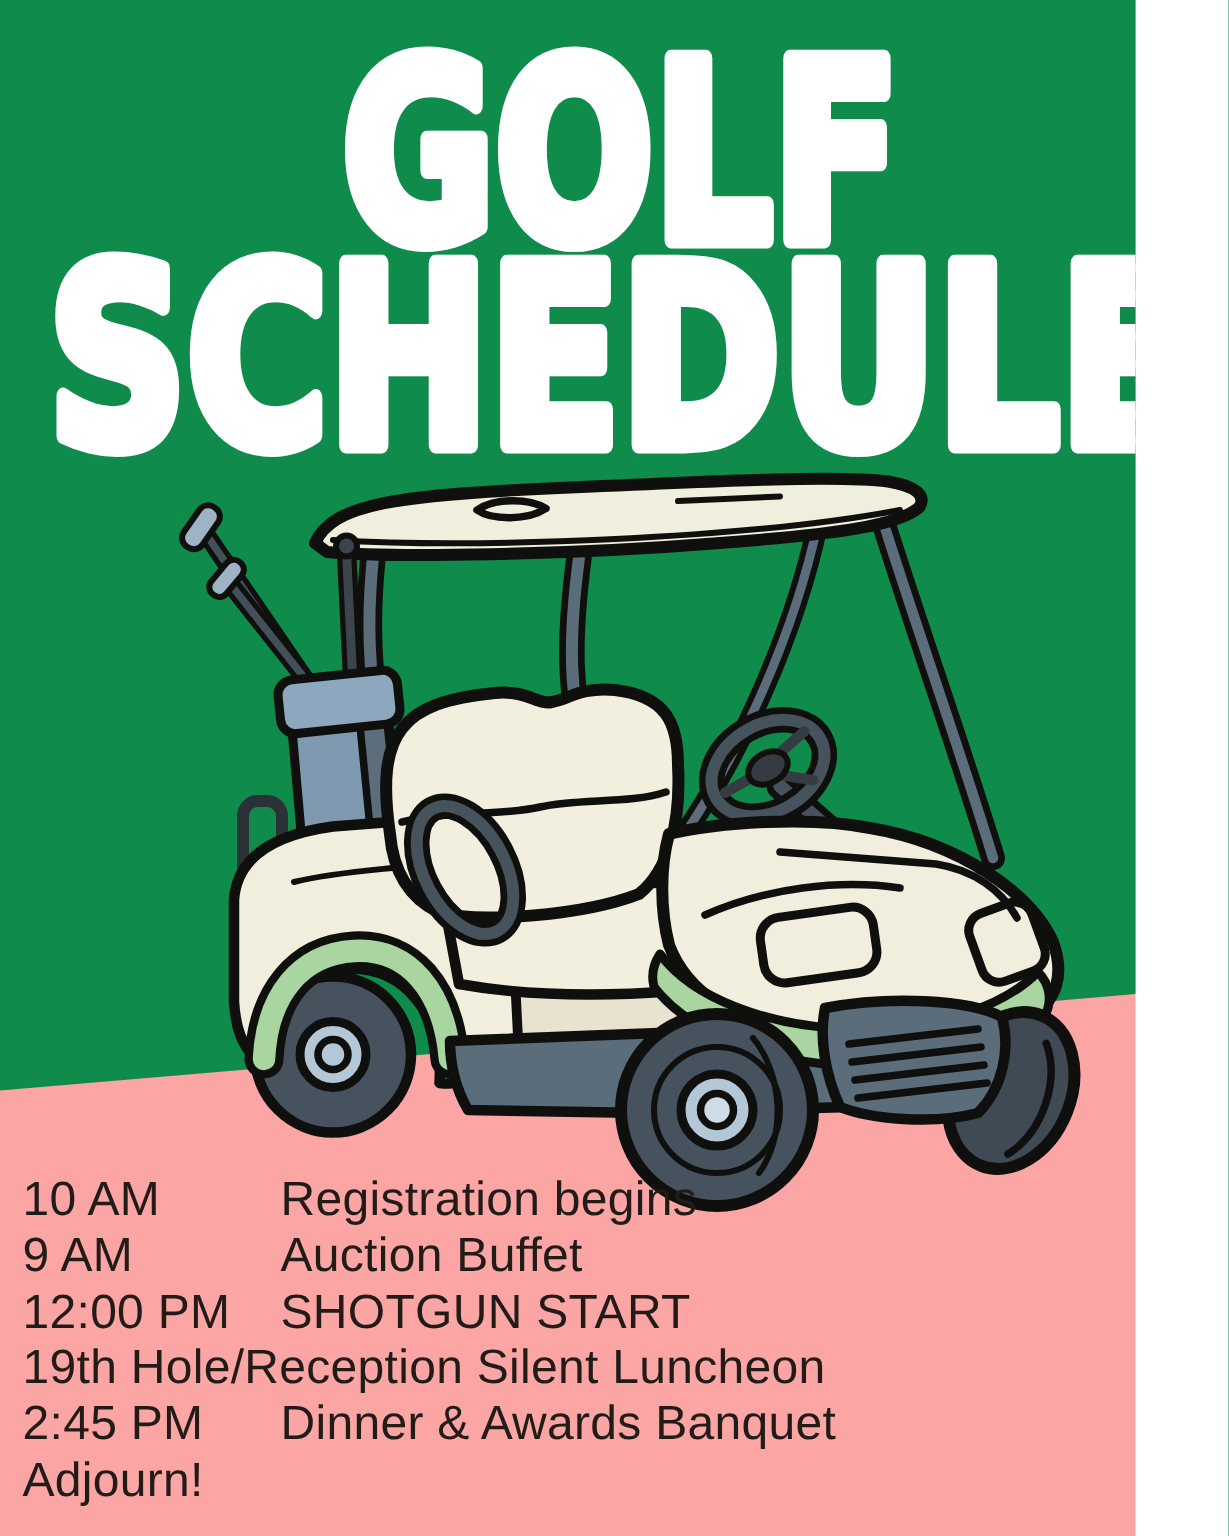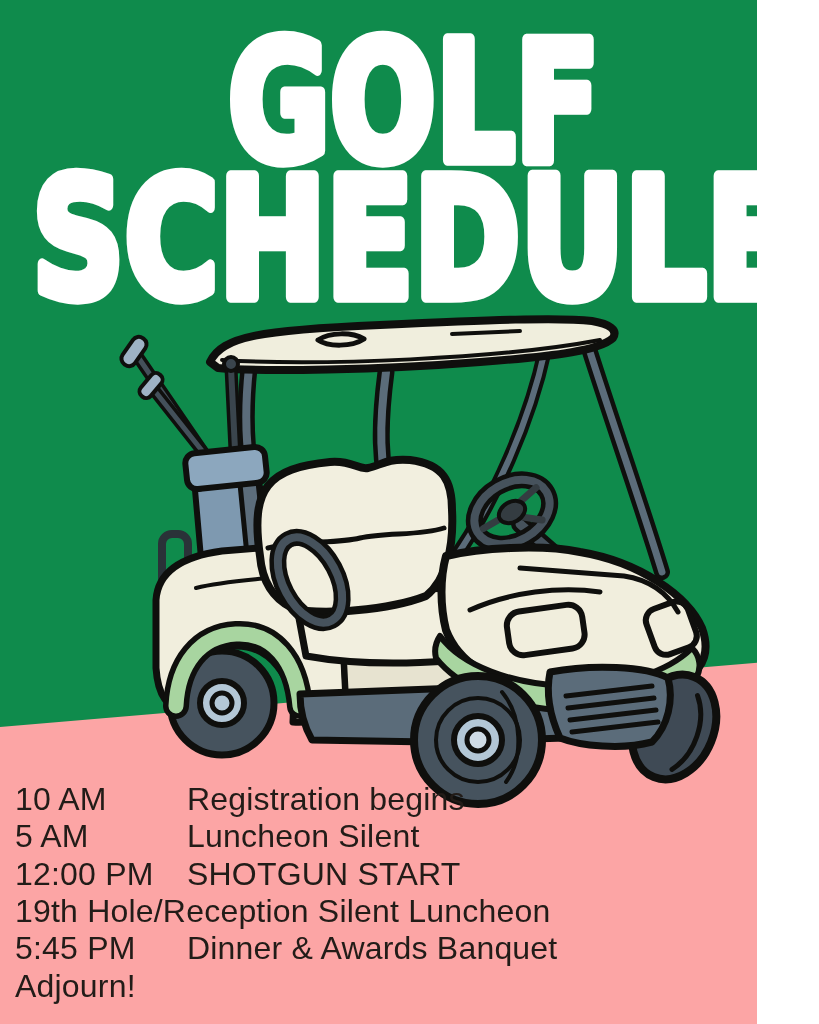--- a/index.html
+++ b/index.html
@@ -177,32 +177,32 @@
       <text x="413" y="237.6" text-anchor="middle" font-size="133" textLength="762" lengthAdjust="spacingAndGlyphs">SCHEDULE</text>
     </g>
   </svg>
 
   <div class="schedule">
     <div class="row">
       <span class="time">10 AM</span>
       <span class="event">Registration begins</span>
     </div>
     <div class="row">
-      <span class="time">5 AM</span>
-      <span class="event">Luncheon Silent</span>
+      <span class="time">9 AM</span>
+      <span class="event">Auction Buffet</span>
     </div>
     <div class="row">
       <span class="time">12:00 PM</span>
       <span class="event">SHOTGUN START</span>
     </div>
     <div class="row">
       <span class="event">19th Hole/Reception Silent Luncheon</span>
     </div>
     <div class="row">
-      <span class="time">5:45 PM</span>
+      <span class="time">2:45 PM</span>
       <span class="event">Dinner &amp; Awards Banquet</span>
     </div>
     <div class="row">
       <span class="event">Adjourn!</span>
     </div>
   </div>
 
 </div>
 
 </body></html>

